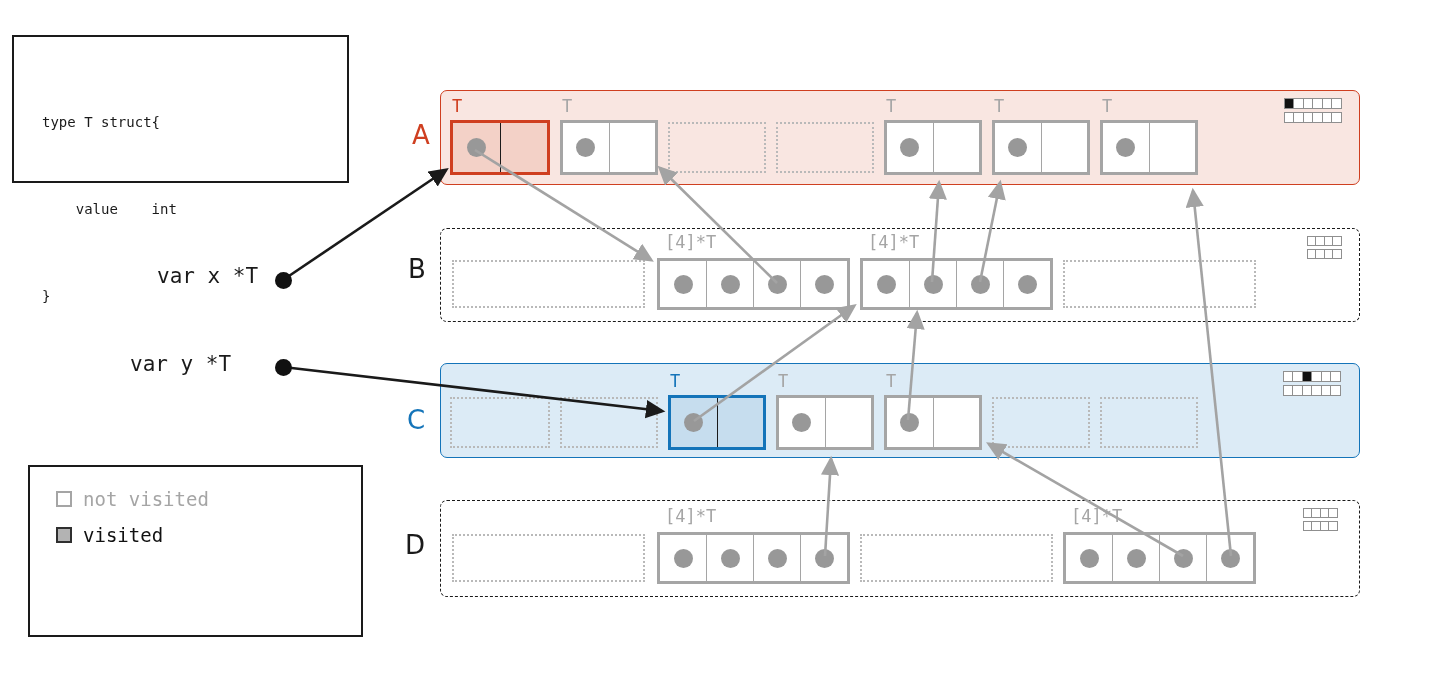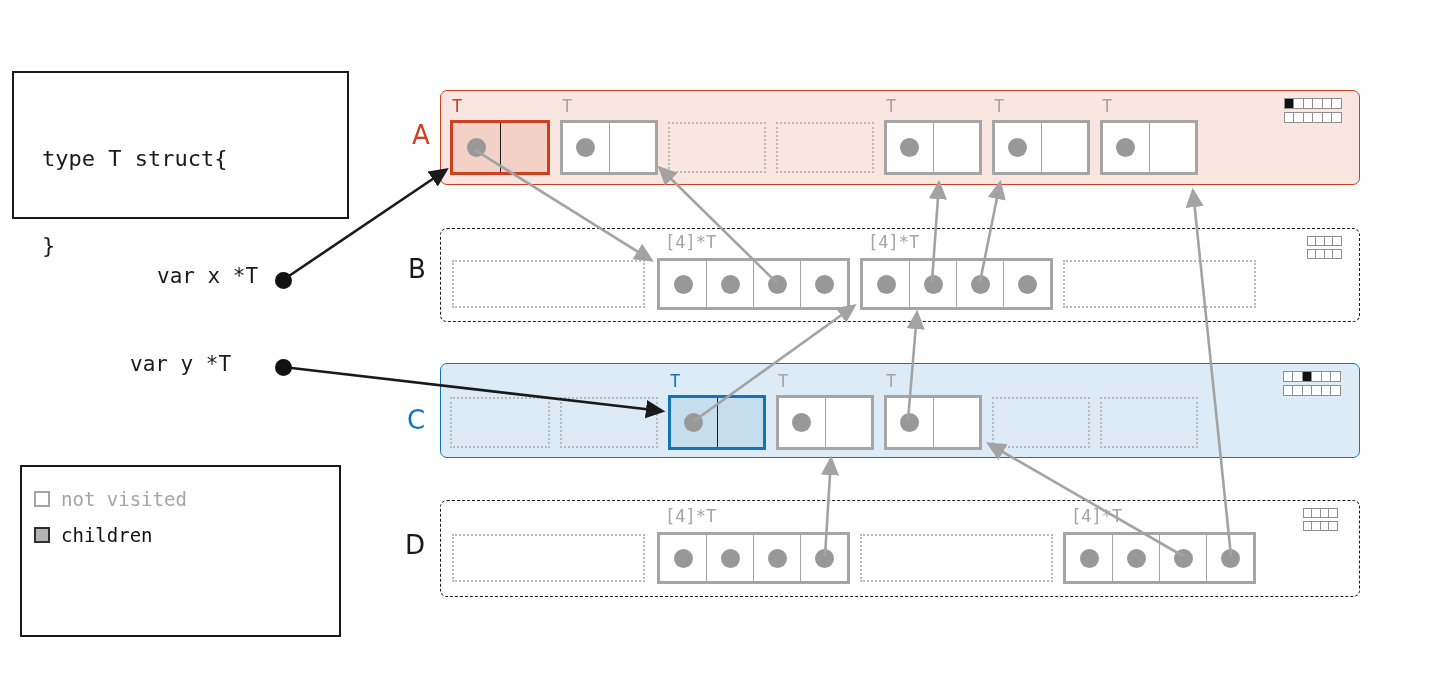--- a/index.html
+++ b/index.html
@@ -1,23 +1,23 @@
 <!DOCTYPE html>
 <html><head>
 <meta charset="utf-8">
 <style>
   html,body{margin:0;padding:0;background:#fff;}
   #stage{position:relative;width:1440px;height:675px;background:#ffffff;overflow:hidden;
          font-family:"DejaVu Sans Mono",monospace;}
   .mono{font-family:"DejaVu Sans Mono",monospace;}
   #code-box{position:absolute;left:12px;top:35px;width:305px;height:118px;
             border:2.5px solid #1a1a1a;background:#fff;padding:13px 0 13px 28px;
-            font-size:22px;line-height:29px;white-space:pre;color:#1a1a1a;z-index:2;margin-top:36px;}
-  #legend-box{position:absolute;left:20px;top:465px;width:305px;height:142px;
-            border:2.5px solid #1a1a1a;background:#fff;padding:14px 0 12px 12px;z-index:2;}
+            font-size:14px;line-height:29px;white-space:pre;color:#1a1a1a;z-index:2;}
+  #legend-box{position:absolute;left:28px;top:465px;width:305px;height:142px;
+            border:2.5px solid #1a1a1a;background:#fff;padding:14px 0 12px 26px;z-index:2;}
   .legend-item{display:flex;align-items:center;height:36px;}
   .legend-swatch{width:12px;height:12px;border:2.5px solid #888;margin-right:11px;flex:none;}
   .legend-label{font-size:19px;white-space:pre;}
   .var-label{position:absolute;font-size:21px;color:#1a1a1a;white-space:pre;z-index:2;}
   .var-dot{position:absolute;width:17px;height:17px;border-radius:50%;background:#111;z-index:4;}
   .row{position:absolute;border-radius:7px;box-sizing:border-box;z-index:1;}
   .row-letter{position:absolute;font-family:"DejaVu Sans",sans-serif;font-size:26px;z-index:2;}
   .slot{position:absolute;box-sizing:border-box;display:flex;z-index:2;}
   .slot-label{position:absolute;font-size:17px;z-index:2;white-space:pre;}
   .cell-part{flex:1;display:flex;align-items:center;justify-content:center;box-sizing:border-box;}
@@ -27,31 +27,32 @@
   .bitmap-cell{box-sizing:border-box;border:1.6px solid #8f8f8f;}
   #arrows{position:absolute;left:0;top:0;z-index:3;pointer-events:none;}
 </style>
 </head>
 <body>
 
 <div id="stage">
 
   <div id="code-box" class="mono">
     <div>type T struct{</div>
+    <div>    value    int</div>
     <div>}</div>
   </div>
 
   <div id="legend-box">
     <div class="legend-item">
       <span class="legend-swatch" style="border-color: rgb(165, 165, 165); background: rgb(255, 255, 255);"></span>
       <span class="legend-label" style="color: rgb(165, 165, 165);">not visited</span>
     </div>
     <div class="legend-item">
       <span class="legend-swatch" style="border-color: rgb(47, 47, 47); background: rgb(179, 179, 179);"></span>
-      <span class="legend-label" style="color: rgb(17, 17, 17);">children</span>
+      <span class="legend-label" style="color: rgb(17, 17, 17);">visited</span>
     </div>
   </div>
 
   <div class="var-label" id="var-x-label" style="left: 130px; top: 264px; margin-left: 27px;">var x *T</div>
   <div class="var-dot" id="var-x-dot" style="left: 275px; top: 272px;"></div>
   <div class="var-label" id="var-y-label" style="left: 130px; top: 352px;">var y *T</div>
   <div class="var-dot" id="var-y-dot" style="left: 275px; top: 359px;"></div>
 
   <div id="rows-layer">
       <div class="row" style="left: 440px; top: 90px; width: 920px; height: 95px; background: rgb(249, 230, 225); border: 1.7px solid rgb(207, 63, 32);"></div>

